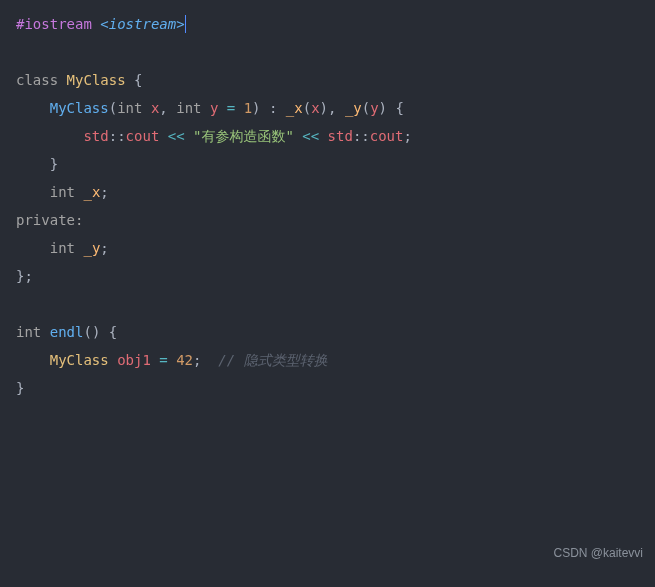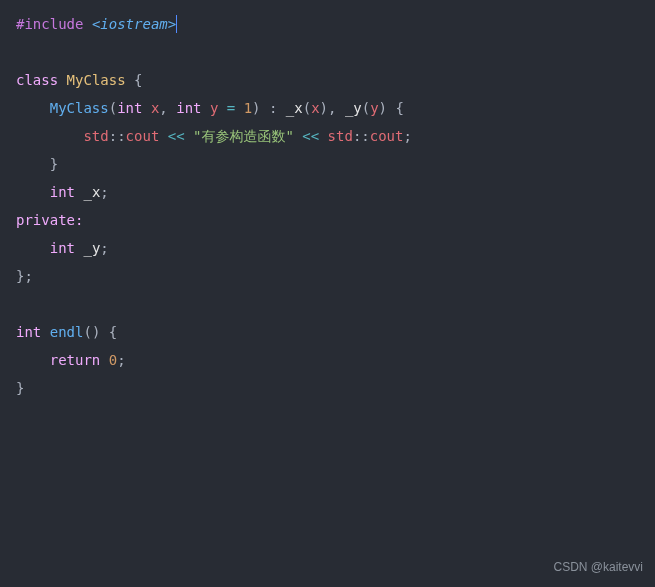--- a/index.html
+++ b/index.html
@@ -18,64 +18,64 @@
       height: 587px;
       position: relative;
     }
     .code-line {
       white-space: pre;
       min-height: 28px;
     }
     .preprocessor { color: #c678dd; }
     .angle-bracket { color: #61afef; }
     .header-name { color: #61afef; font-style: italic; }
-    .keyword { color: #f0abfc; }
+    .keyword { color: #a3a3a3; }
     .class-name { color: #e5c07b; }
     .function-name { color: #61afef; }
     .identifier { color: #e06c75; }
-    .member { color: #e5e5e5; }
+    .member { color: #fdba74; }
     .punct { color: #abb2bf; }
     .brace { color: #abb2bf; }
     .paren { color: #abb2bf; }
     .op { color: #56b6c2; }
     .scope { color: #abb2bf; }
     .number { color: #d19a66; }
     .string { color: #98c379; }
     .comment { color: #5c6370; font-style: italic; }
     .cursor {
       display: inline-block;
       width: 1px;
       height: 18px;
       background: #528bff;
       vertical-align: middle;
       margin-bottom: 2px;
     }
     .watermark {
       position: absolute;
-      bottom: 8px;
+      bottom: 22px;
       right: 12px;
       color: #8a919b;
       font-size: 12px;
       font-family: sans-serif;
     }
     .param-hint { color: #6f7680; }
   </style>
 </head>
 <body>
 
 <div>
-<div class="code-line"><span class="preprocessor">#include</span> <span class="angle-bracket">&lt;</span><span class="header-name">iostream</span><span class="angle-bracket">&gt;</span><span class="cursor"></span></div>
+<div class="code-line"><span class="preprocessor">#iostream</span> <span class="angle-bracket">&lt;</span><span class="header-name">iostream</span><span class="angle-bracket">&gt;</span><span class="cursor"></span></div>
 <div class="code-line"> </div>
 <div class="code-line"><span class="keyword">class</span> <span class="class-name">MyClass</span><span class="brace"> {</span></div>
 <div class="code-line">    <span class="function-name">MyClass</span><span class="paren">(</span><span class="keyword">int</span> <span class="identifier">x</span><span class="punct">, </span><span class="keyword">int</span> <span class="identifier">y</span><span class="op"> = </span><span class="number">1</span><span class="paren">)</span><span class="punct"> : </span><span class="member">_x</span><span class="paren">(</span><span class="identifier">x</span><span class="paren">)</span><span class="punct">, </span><span class="member">_y</span><span class="paren">(</span><span class="identifier">y</span><span class="paren">)</span><span class="brace"> {</span></div>
 <div class="code-line">        <span class="identifier">std</span><span class="scope">::</span><span class="identifier">cout</span><span class="op"> &lt;&lt; </span><span class="string">"有参构造函数"</span><span class="op"> &lt;&lt; </span><span class="identifier">std</span><span class="scope">::</span><span class="identifier">cout</span><span class="punct">;</span></div>
 <div class="code-line">    <span class="brace">}</span></div>
 <div class="code-line">    <span class="keyword">int</span> <span class="member">_x</span><span class="punct">;</span></div>
 <div class="code-line"><span class="keyword">private:</span></div>
 <div class="code-line">    <span class="keyword">int</span> <span class="member">_y</span><span class="punct">;</span></div>
 <div class="code-line"><span class="brace">};</span></div>
 <div class="code-line"> </div>
 <div class="code-line"><span class="keyword">int</span> <span class="function-name">endl</span><span class="paren">()</span><span class="brace"> {</span></div>
-<div class="code-line">    <span class="keyword">return</span> <span class="number">0</span><span class="punct">;</span></div>
+<div class="code-line">    <span class="class-name">MyClass</span> <span class="identifier">obj1</span><span class="op"> = </span><span class="number">42</span><span class="punct">;</span>  <span class="comment">// 隐式类型转换</span></div>
 <div class="code-line"><span class="brace">}</span></div>
 </div>
 
 <div class="watermark">CSDN @kaitevvi</div>
 
 </body></html>

